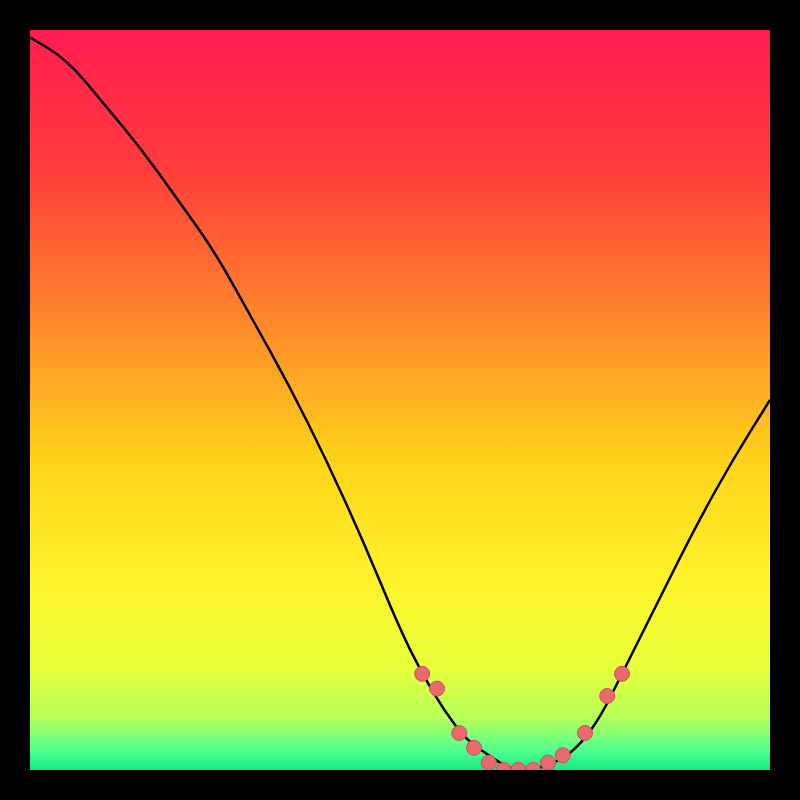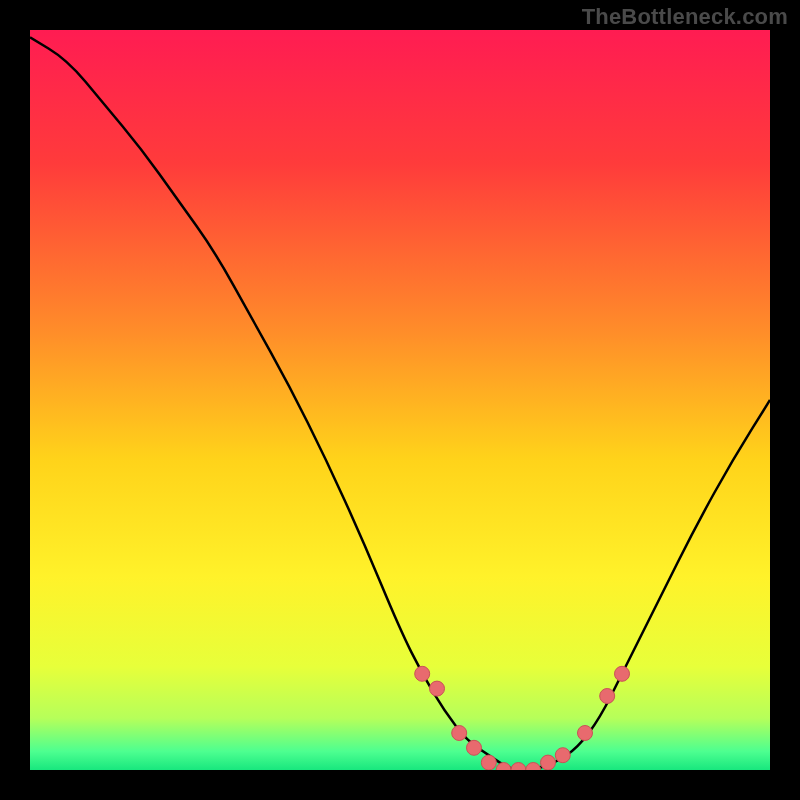--- a/index.html
+++ b/index.html
@@ -71,14 +71,13 @@
           <circle cx="533.2" cy="770.0" r="7.5" fill="#e86a6e" stroke="#c95256" stroke-width="1"></circle>
           <circle cx="548.0" cy="762.6" r="7.5" fill="#e86a6e" stroke="#c95256" stroke-width="1"></circle>
           <circle cx="562.8" cy="755.2" r="7.5" fill="#e86a6e" stroke="#c95256" stroke-width="1"></circle>
           <circle cx="585.0" cy="733.0" r="7.5" fill="#e86a6e" stroke="#c95256" stroke-width="1"></circle>
           <circle cx="607.2" cy="696.0" r="7.5" fill="#e86a6e" stroke="#c95256" stroke-width="1"></circle>
           <circle cx="622.0" cy="673.8" r="7.5" fill="#e86a6e" stroke="#c95256" stroke-width="1"></circle>
         </g>
     </g>
   </svg>
 
-  <div class="watermark">TheBottleneck.com</div>
 </div>
 
 </body></html>

